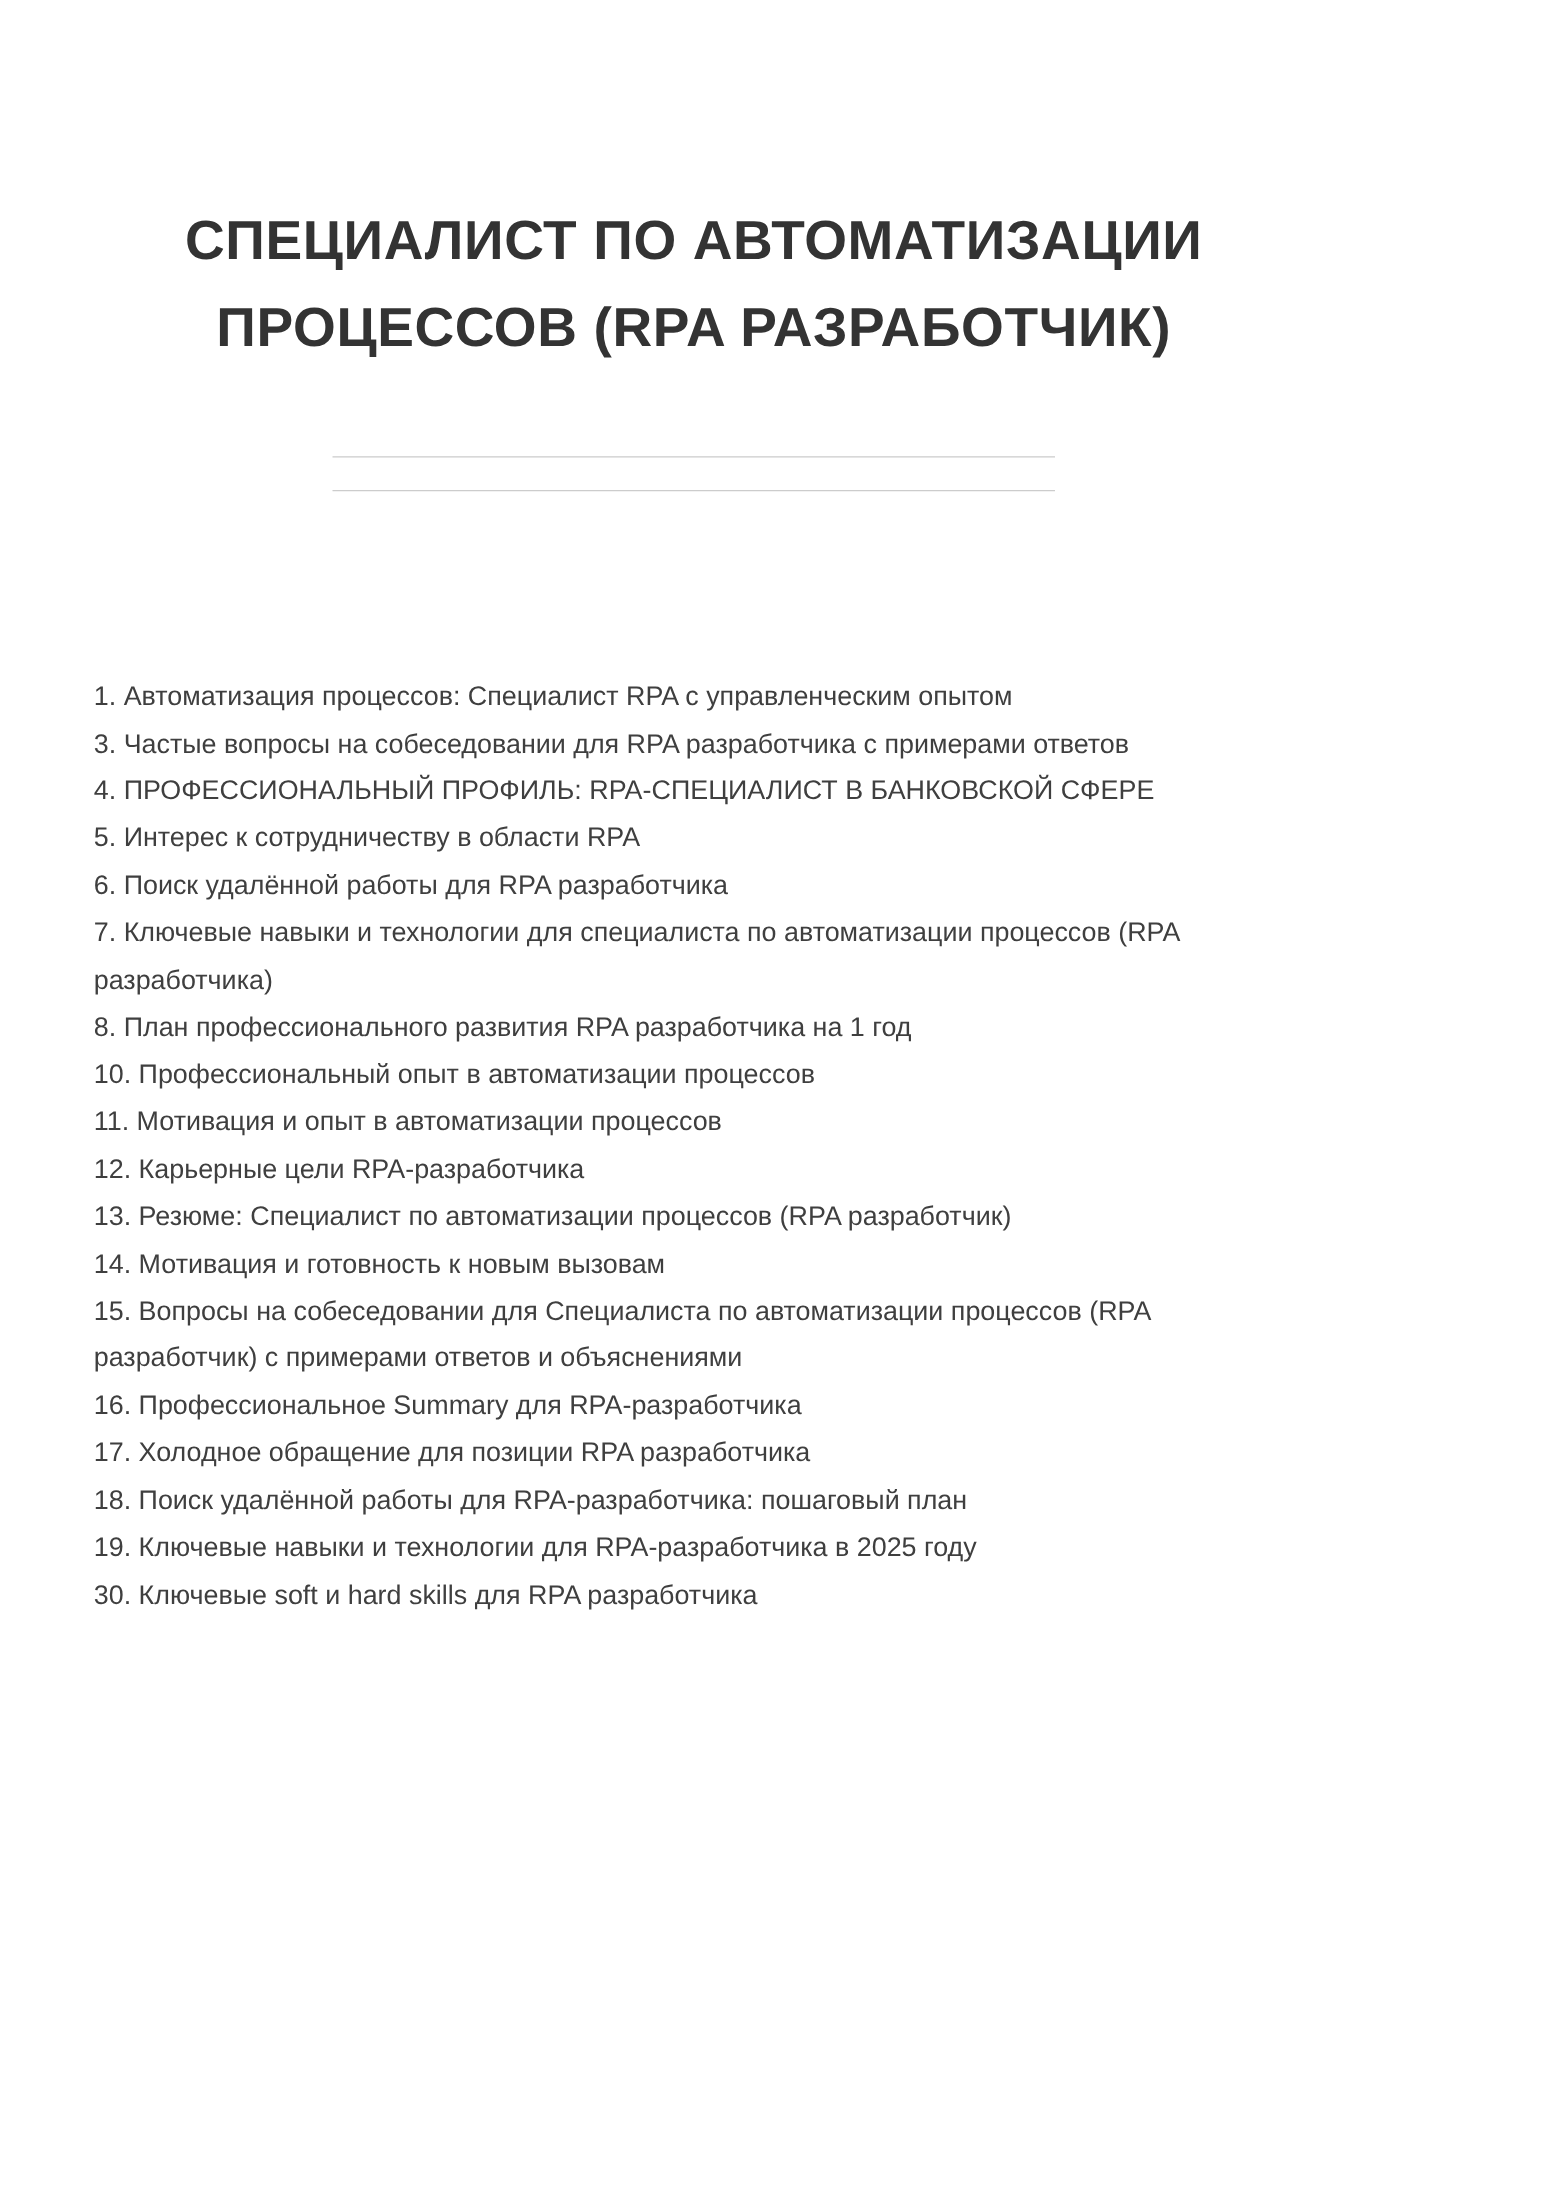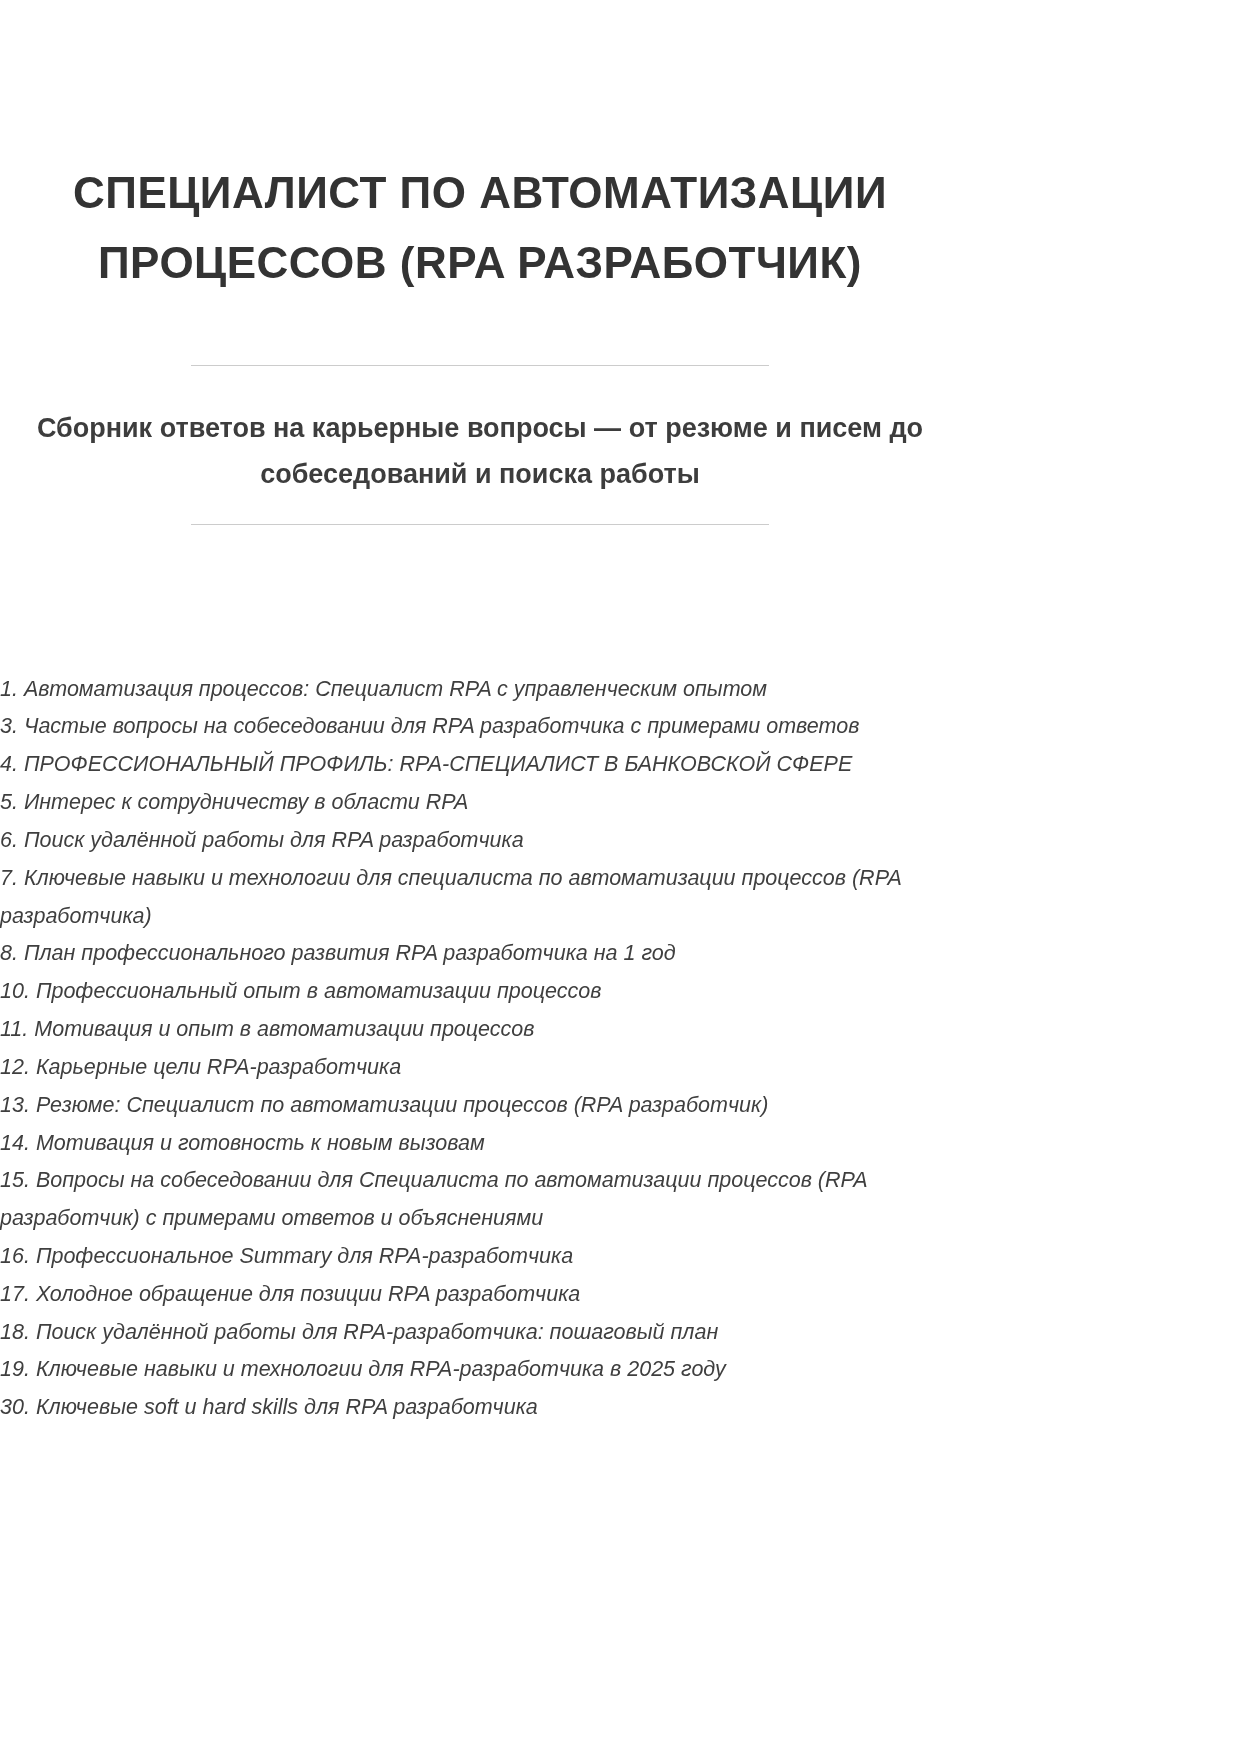--- a/index.html
+++ b/index.html
@@ -15,20 +15,21 @@
     -webkit-font-smoothing: antialiased;
   }
   .page {
     box-sizing: border-box;
     width: 1239px;
     min-height: 1753px;
     padding-top: 158px;
     padding-bottom: 60px;
   }
   .content {
+    margin-left: 75px;
     width: 960px;
   }
   .doc-title {
     margin: 0;
     font-size: 44px;
     font-weight: 700;
     line-height: 1.6;
     letter-spacing: 0.5px;
     text-align: center;
     color: #333333;
@@ -54,34 +55,32 @@
   }
   .toc-list {
     margin-top: 146px;
     font-size: 21.5px;
     line-height: 1.76;
     color: #3f3f3f;
   }
   .toc-item {
     margin: 0;
     padding: 0;
-    font-style: italic;
   }
 </style>
 </head>
 <body>
 
 <div class="page">
   <div class="content">
 
     <h1 class="doc-title">СПЕЦИАЛИСТ ПО АВТОМАТИЗАЦИИ ПРОЦЕССОВ (RPA РАЗРАБОТЧИК)</h1>
 
     <hr class="divider">
 
-    <h2 class="doc-subtitle">Сборник ответов на карьерные вопросы — от резюме и писем до собеседований и поиска работы</h2>
 
     <hr class="divider below-subtitle">
 
     <div class="toc-list">
         <p class="toc-item"><span>1. </span><span>Автоматизация процессов: Специалист RPA с управленческим опытом</span></p>
         <p class="toc-item"><span>3. </span><span>Частые вопросы на собеседовании для RPA разработчика с примерами ответов</span></p>
         <p class="toc-item"><span>4. </span><span>ПРОФЕССИОНАЛЬНЫЙ ПРОФИЛЬ: RPA-СПЕЦИАЛИСТ В БАНКОВСКОЙ СФЕРЕ</span></p>
         <p class="toc-item"><span>5. </span><span>Интерес к сотрудничеству в области RPA</span></p>
         <p class="toc-item"><span>6. </span><span>Поиск удалённой работы для RPA разработчика</span></p>
         <p class="toc-item"><span>7. </span><span>Ключевые навыки и технологии для специалиста по автоматизации процессов (RPA разработчика)</span></p>

